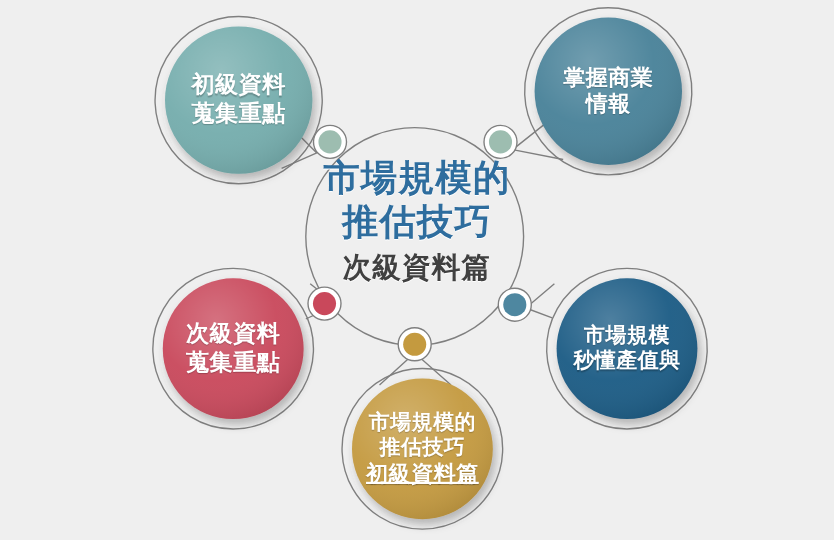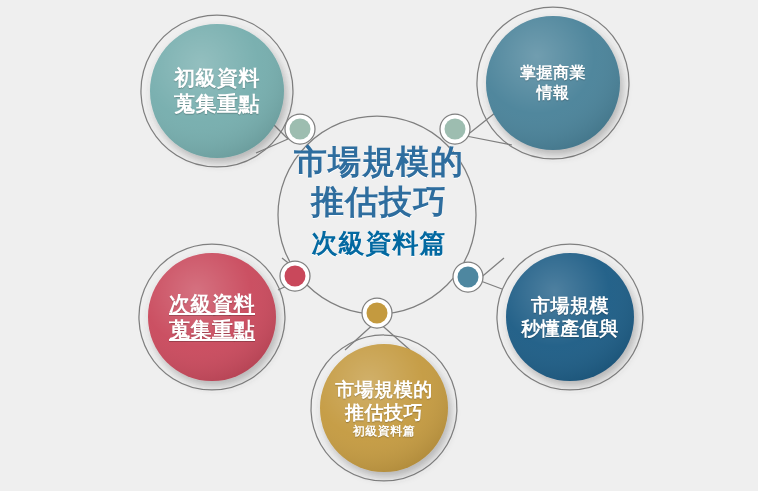--- a/index.html
+++ b/index.html
@@ -36,25 +36,25 @@
     color: #ffffff;
     font-weight: bold;
     line-height: 1.22;
     letter-spacing: 0.5px;
     text-shadow: 0 1px 1px rgba(0,0,0,0.22);
     pointer-events: none;
     user-select: none;
   }
   .bubble-text .ln { display: block; white-space: nowrap; }
   .bt-topleft  { left: 150px; top: 24px;  width: 134px; height: 134px; font-size: 21px; }
-  .bt-topright { left: 486px; top: 16px;  width: 134px; height: 134px; font-size: 16px; }
+  .bt-topright { left: 486px; top: 16px;  width: 134px; height: 134px; font-size: 20px; }
   .bt-right    { left: 506px; top: 253px; width: 128px; height: 128px; font-size: 19px; }
-  .bt-left     { left: 148px; top: 253px; width: 128px; height: 128px; font-size: 21px; text-decoration: underline; }
+  .bt-left     { left: 148px; top: 253px; width: 128px; height: 128px; font-size: 21px; }
   .bt-bottom   { left: 320px; top: 344px; width: 128px; height: 128px; font-size: 19px; }
-  .bt-bottom .ln.sub { font-size: 12px; }
+  .bt-bottom .ln.sub { font-size: 20px; text-decoration: underline; }
 
   .center-text {
     position: absolute;
     left: 259px;
     top: 142px;
     width: 240px;
     text-align: center;
     pointer-events: none;
     user-select: none;
   }
@@ -63,21 +63,21 @@
     color: #2E6D9E;
     font-size: 33px;
     font-weight: bold;
     line-height: 1.22;
     letter-spacing: 1px;
     text-shadow: 0 1px 0 #ffffff;
   }
   .center-text .sub {
     display: block;
     margin-top: 3px;
-    color: #0369a1;
+    color: #404040;
     font-size: 26px;
     font-weight: bold;
     letter-spacing: 1px;
     text-shadow: 0 1px 0 #ffffff;
   }
 </style>
 </head>
 <body>
 
 <div id="diagram-root">

